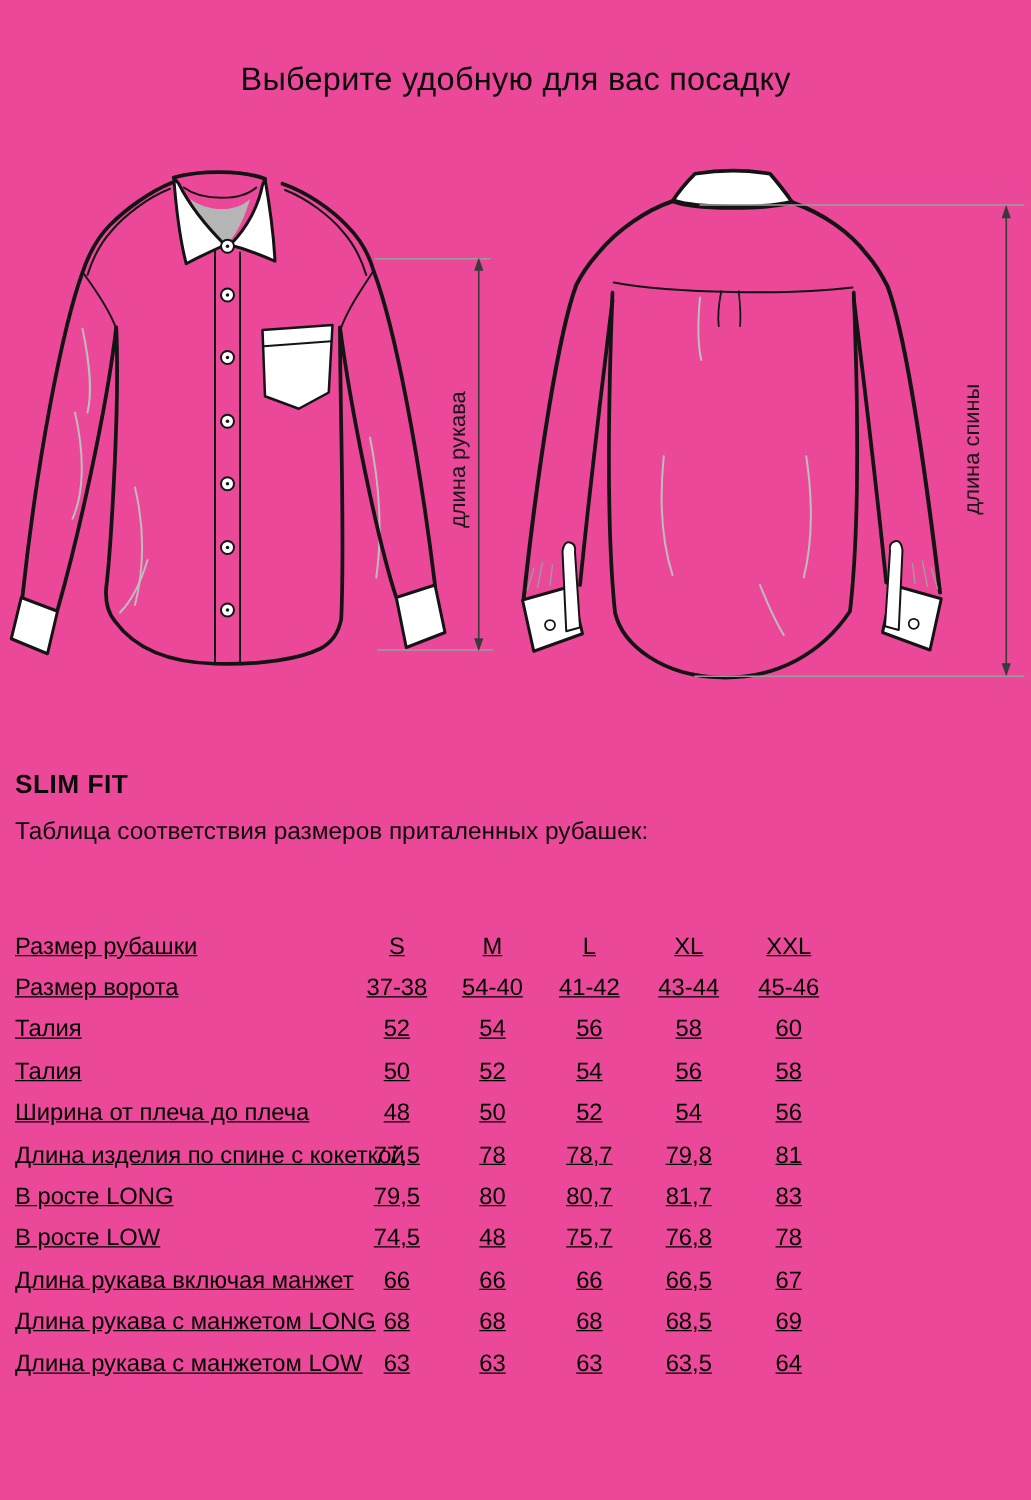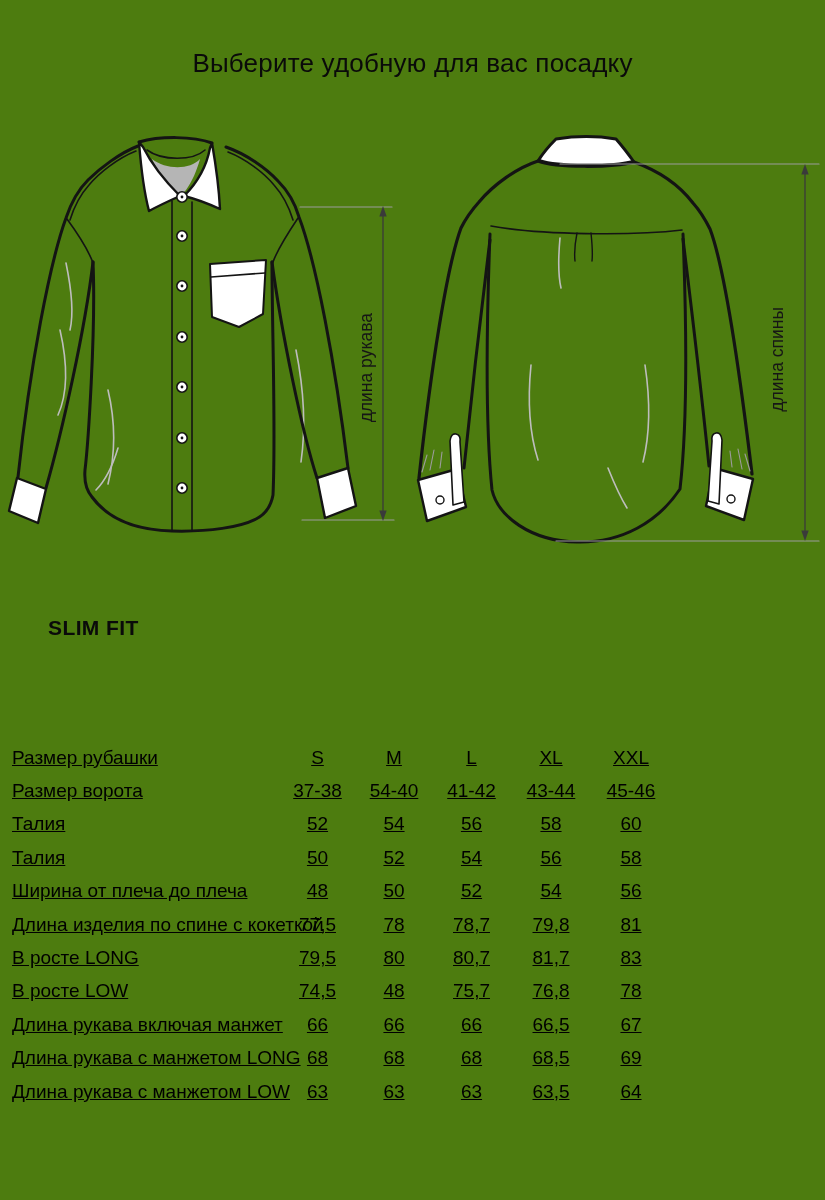--- a/index.html
+++ b/index.html
@@ -1,33 +1,33 @@
 <!DOCTYPE html>
 <html><head>
 <meta charset="utf-8">
 <style>
   html,body{margin:0;padding:0;background:#fff;}
   #page{
-    position:relative;width:825px;height:1200px;background:#4d7c0f;
+    position:relative;width:825px;height:1200px;background:#ec4899;
     font-family:"Liberation Sans", sans-serif;color:#000;overflow:hidden;
   }
   .page-title{
     position:absolute;top:48px;left:0;width:100%;text-align:center;
     font-size:26px;font-weight:400;color:#0a0a0a;letter-spacing:0.2px;
   }
   #diagram-svg{position:absolute;top:0;left:0;}
   .dim-label{
     position:absolute;writing-mode:vertical-rl;transform:rotate(180deg);
     font-size:17.5px;color:#161616;line-height:1;white-space:nowrap;
   }
   #sleeve-label{left:358px;top:313px;}
   #back-label{left:769px;top:307px;}
   .section-heading{
     position:absolute;left:12px;top:616px;font-size:21px;font-weight:700;
-    letter-spacing:0.4px;color:#0a0a0a;margin-left:36px;
+    letter-spacing:0.4px;color:#0a0a0a;
   }
   .section-subtitle{
     position:absolute;left:12px;top:654px;font-size:19.5px;color:#0a0a0a;
   }
   .size-table{position:absolute;left:12px;top:741px;width:670px;text-decoration:underline;}
   .trow{
     display:grid;grid-template-columns:268px 75px 78px 77px 82px 78px;
     height:33.4px;align-items:center;
   }
   .tlabel{font-size:19px;white-space:nowrap;overflow:visible;}
@@ -165,20 +165,21 @@
       <path stroke="#3a3a3a" stroke-width="1.3" d="M 805 171 L 805 534"></path>
       <path fill="#3a3a3a" stroke="none" d="M 805 164 L 801.3 174.5 L 808.7 174.5 Z"></path>
       <path fill="#3a3a3a" stroke="none" d="M 805 541 L 801.3 530.5 L 808.7 530.5 Z"></path>
     </g>
   </svg>
 
   <div class="dim-label" id="sleeve-label">длина рукава</div>
   <div class="dim-label" id="back-label">длина спины</div>
 
   <div class="section-heading">SLIM FIT</div>
+  <div class="section-subtitle">Таблица соответствия размеров приталенных рубашек:</div>
 
   <div class="size-table">
 
     <div class="trow">
       <div class="tlabel">Размер рубашки</div>
       <div class="tval">S</div>
       <div class="tval">M</div>
       <div class="tval">L</div>
       <div class="tval">XL</div>
       <div class="tval">XXL</div>

